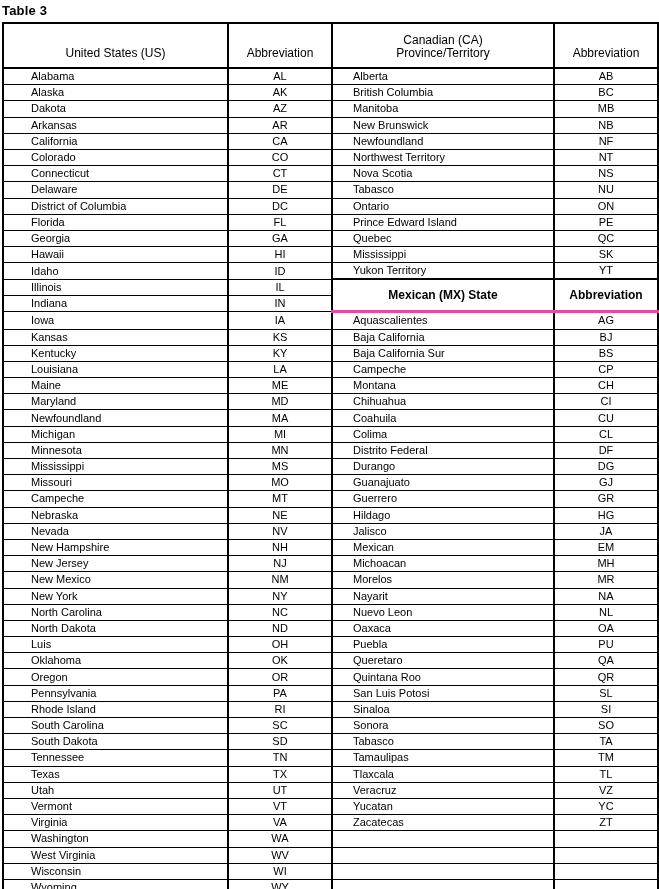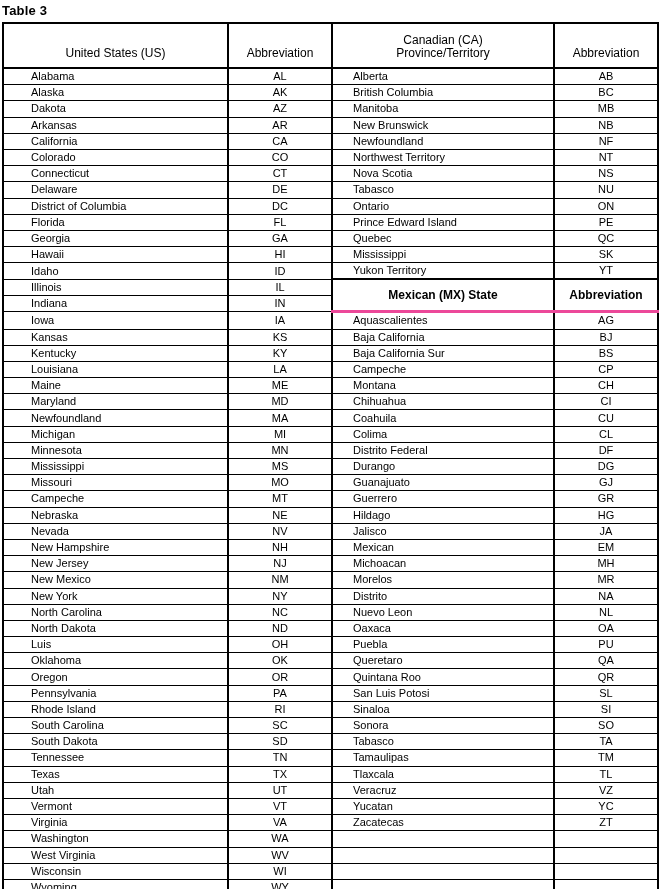--- a/index.html
+++ b/index.html
@@ -292,21 +292,21 @@
         </tr>
         <tr>
           <td class="name us-name">New Mexico</td>
           <td class="abbr">NM</td>
           <td class="name">Morelos</td>
           <td class="abbr">MR</td>
         </tr>
         <tr>
           <td class="name us-name">New York</td>
           <td class="abbr">NY</td>
-          <td class="name">Distrito</td>
+          <td class="name">Nayarit</td>
           <td class="abbr">NA</td>
         </tr>
         <tr>
           <td class="name us-name">North Carolina</td>
           <td class="abbr">NC</td>
           <td class="name">Nuevo Leon</td>
           <td class="abbr">NL</td>
         </tr>
         <tr>
           <td class="name us-name">North Dakota</td>

